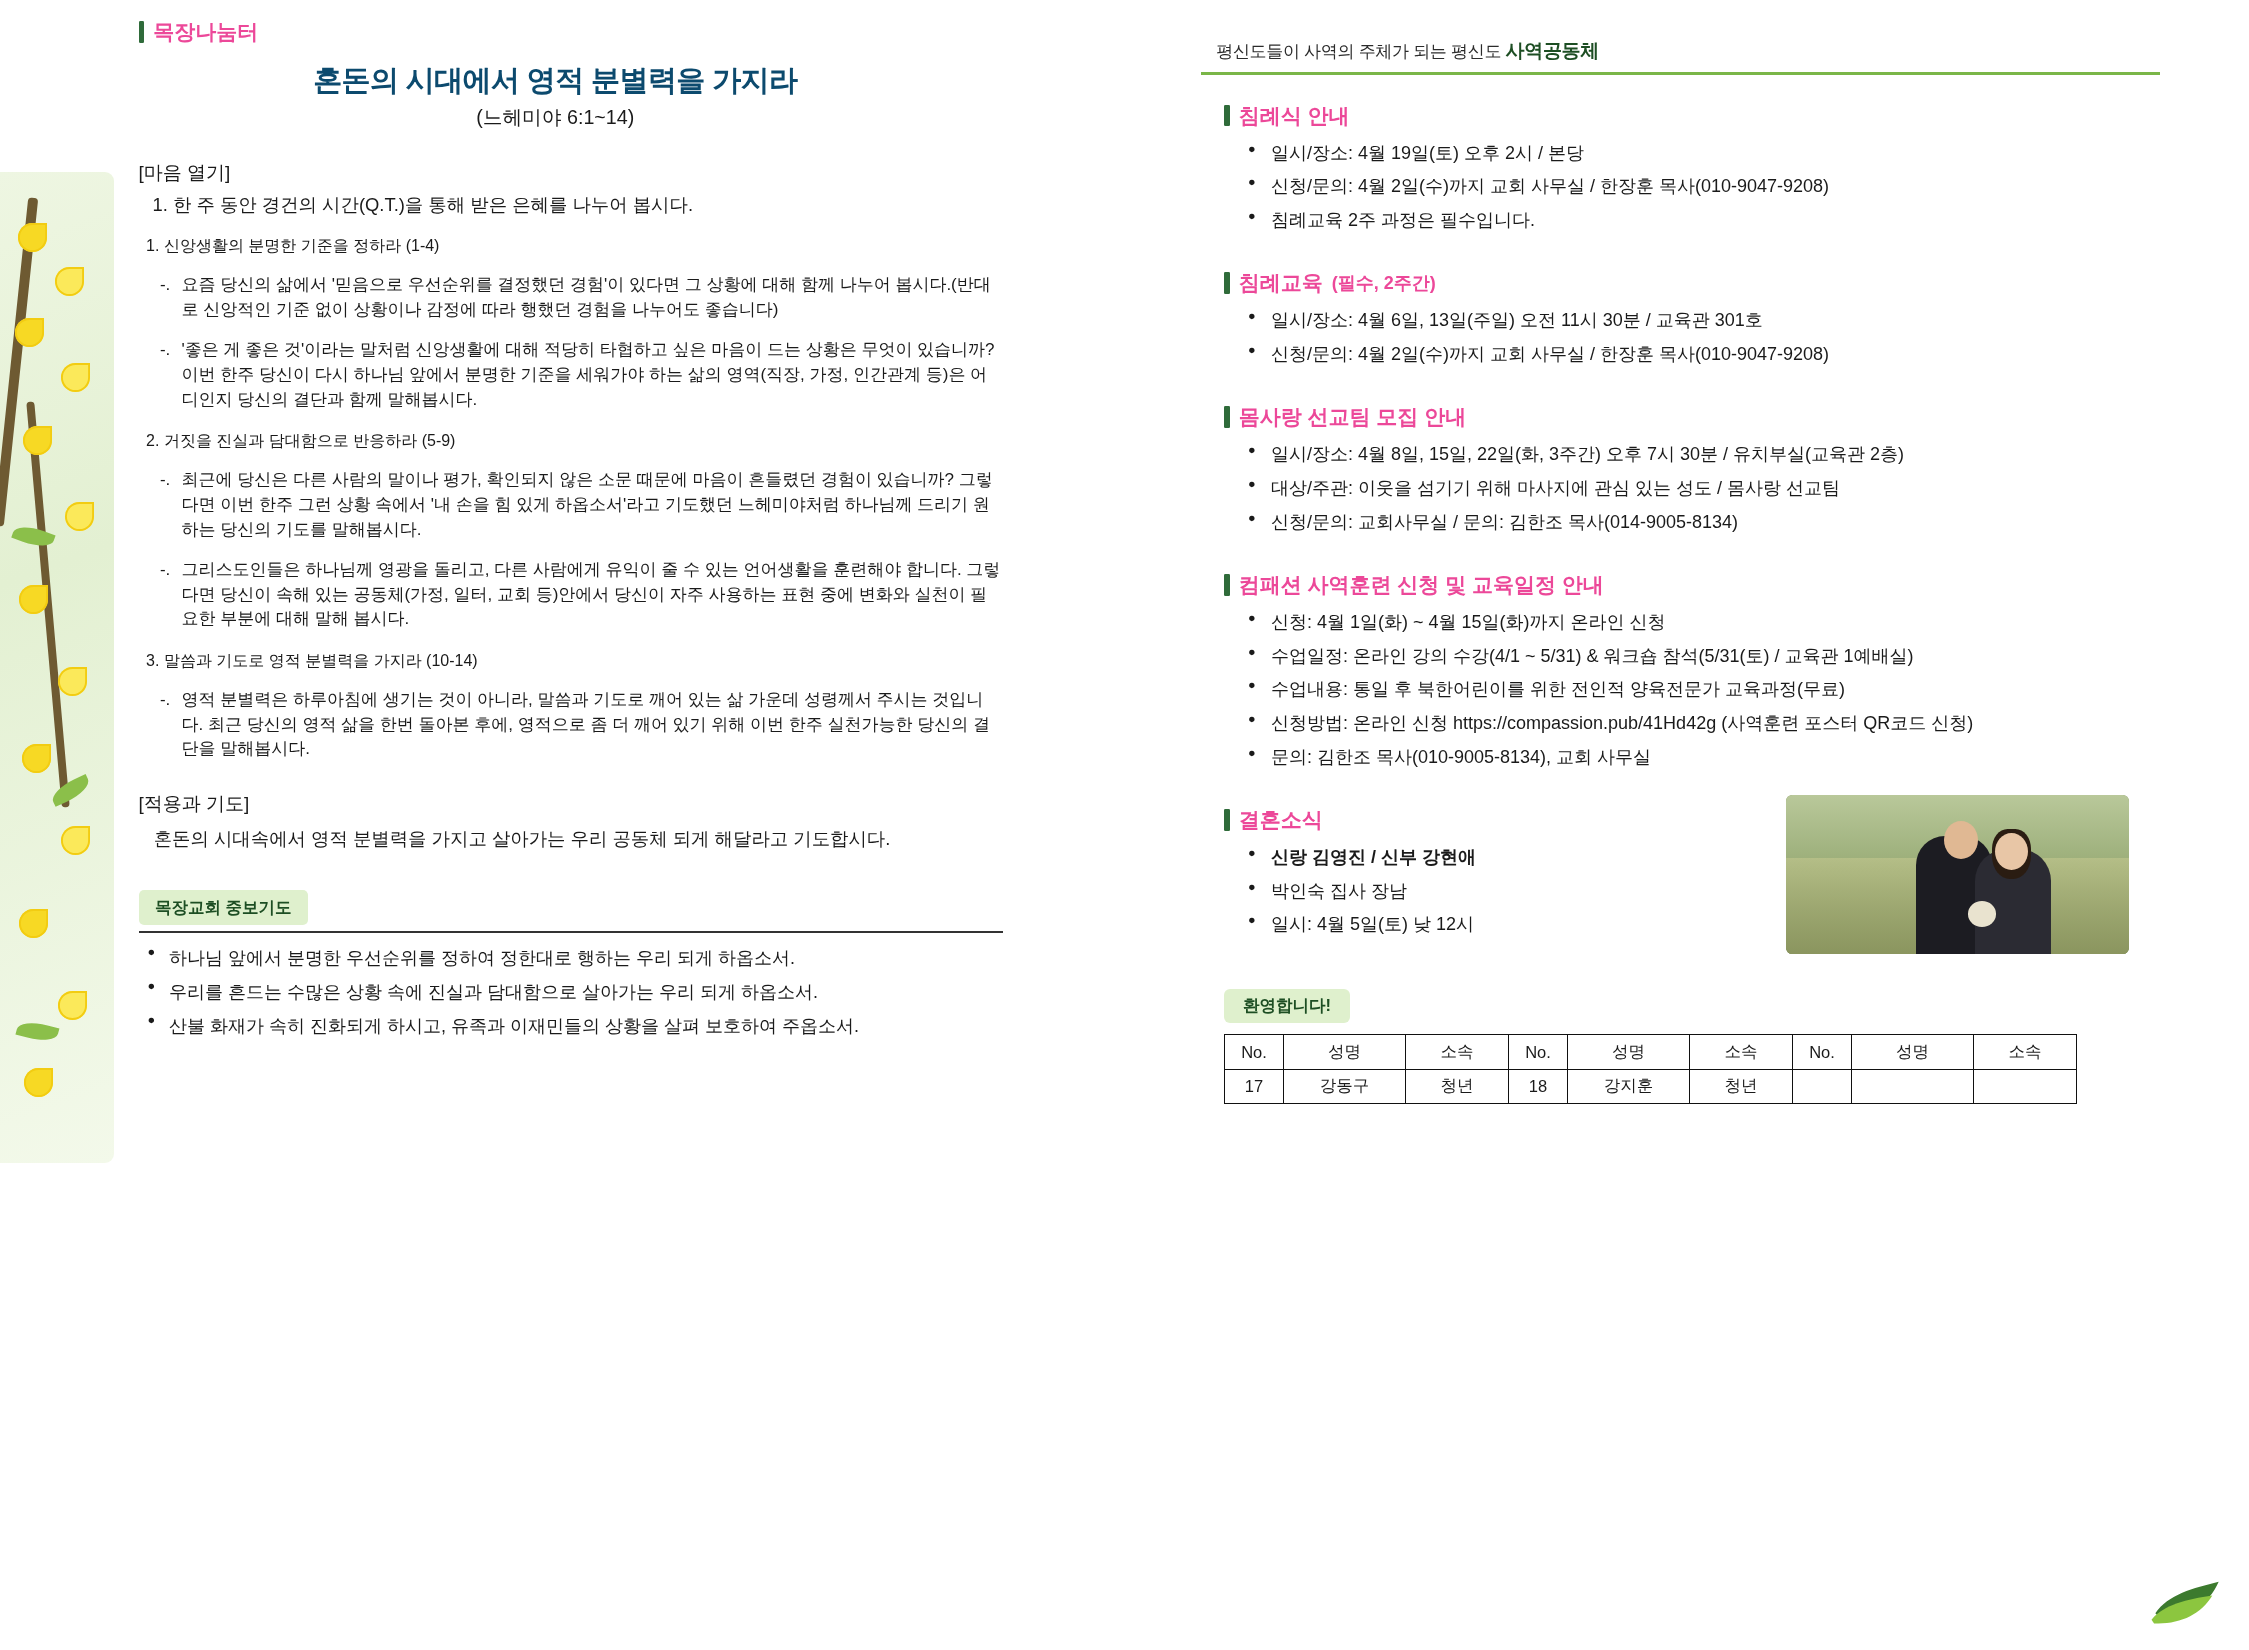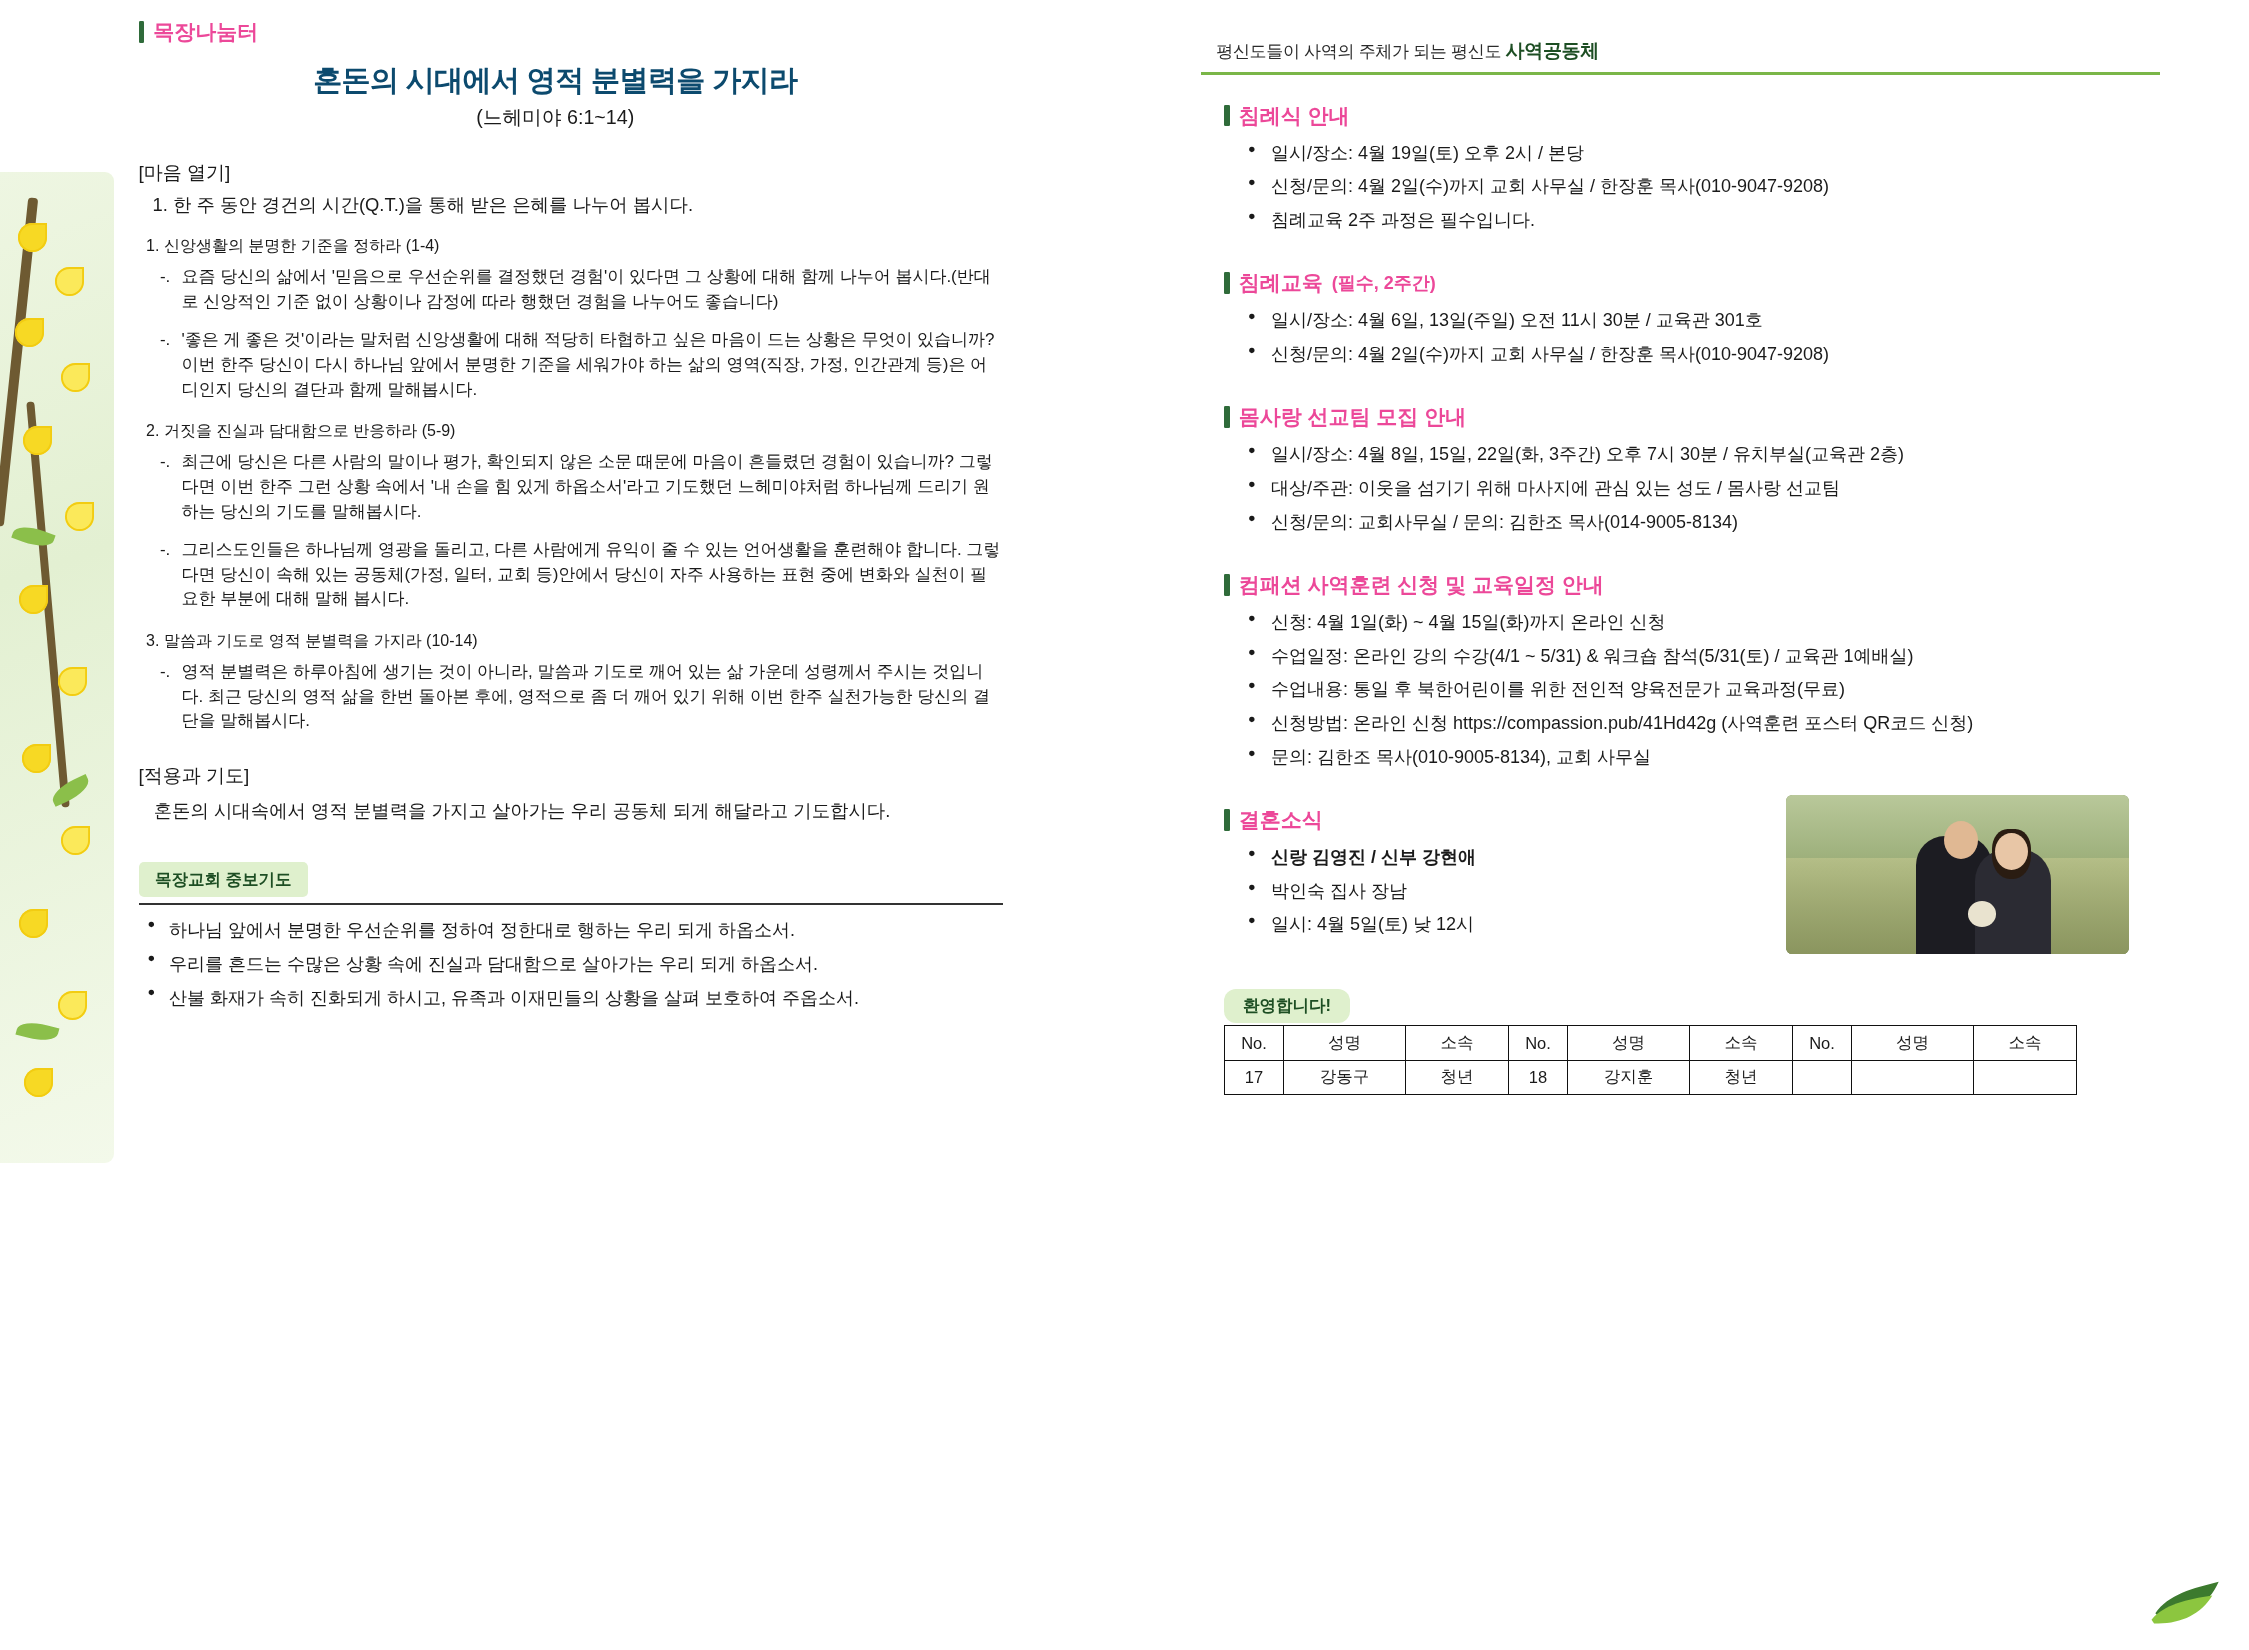--- a/index.html
+++ b/index.html
@@ -59,21 +59,21 @@
   .doc-title{
     text-align:center;font-size:29px;font-weight:700;letter-spacing:-0.6px;margin:15.2px 0 2.5px 0;color:#0c4a6e;
     padding-right:127px;
   }
   .doc-ref{text-align:center;font-size:19.7px;margin-bottom:29px;padding-right:127px;}
 
   .blk-head{font-size:19px;margin:0 0 6.4px 0;font-weight:400;}
   .q-item{font-size:18.4px;margin:0 0 5.1px 14px;}
   .num-head{font-size:16px;font-weight:400;margin:19px 0 7.6px 7.6px;}
   .dash-item{
-    font-size:17px;line-height:1.45;margin:8px 0 14px 43px;position:relative;
+    font-size:17px;line-height:1.45;margin:16px 0 14px 43px;position:relative;
     max-width:819px;
   }
   .dash-item::before{content:"-.";position:absolute;left:-21.6px;top:0;}
   .apply-head{font-size:19px;margin:29px 0 7.6px 0;}
   .apply-text{font-size:18.4px;line-height:1.5;margin-left:15.2px;}
 
   
   .prayer-tag{
     display:inline-block;background:#dff0cd;color:#1d4e23;font-size:16.5px;font-weight:700;
     padding:6.4px 16.5px;border-radius:5.1px;margin-top:38px;
@@ -102,21 +102,21 @@
   .wp-man{position:absolute;left:38%;bottom:0;width:76px;height:118px;background:#1c1c22;border-radius:29px 29px 0 0;}
   .wp-man-head{position:absolute;left:46%;bottom:95px;width:34px;height:38px;background:#e0b893;border-radius:50%;}
   .wp-woman{position:absolute;left:55%;bottom:0;width:76px;height:105px;background:#2b2b33;border-radius:32px 32px 0 0;}
   .wp-woman-head{position:absolute;left:61%;bottom:84px;width:33px;height:37px;background:#e8c6a6;border-radius:50%;}
   .wp-hair{position:absolute;left:60%;bottom:75px;width:39px;height:50px;background:#2a1c12;border-radius:40% 40% 46% 46%;}
   .wp-bouquet{position:absolute;left:53%;bottom:27px;width:28px;height:25.4px;background:#e9e3cf;border-radius:50%;}
 
   
   .welcome-tag{
     display:inline-block;background:#dff0cd;color:#1d4e23;font-size:16.5px;font-weight:700;
-    padding:6.4px 19px;border-radius:12px;margin-bottom:2px;
+    padding:6.4px 19px;border-radius:6px;margin-bottom:11px;
   }
   table.welcome{border-collapse:collapse;font-size:16.5px;}
   table.welcome td,table.welcome th{
     border:1.3px solid #111;padding:5.7px 0;text-align:center;font-weight:400;
   }
   table.welcome th{font-weight:400;}
   .c-no{width:58px;}
   .c-name{width:121px;}
   .c-group{width:102px;}
 </style>

